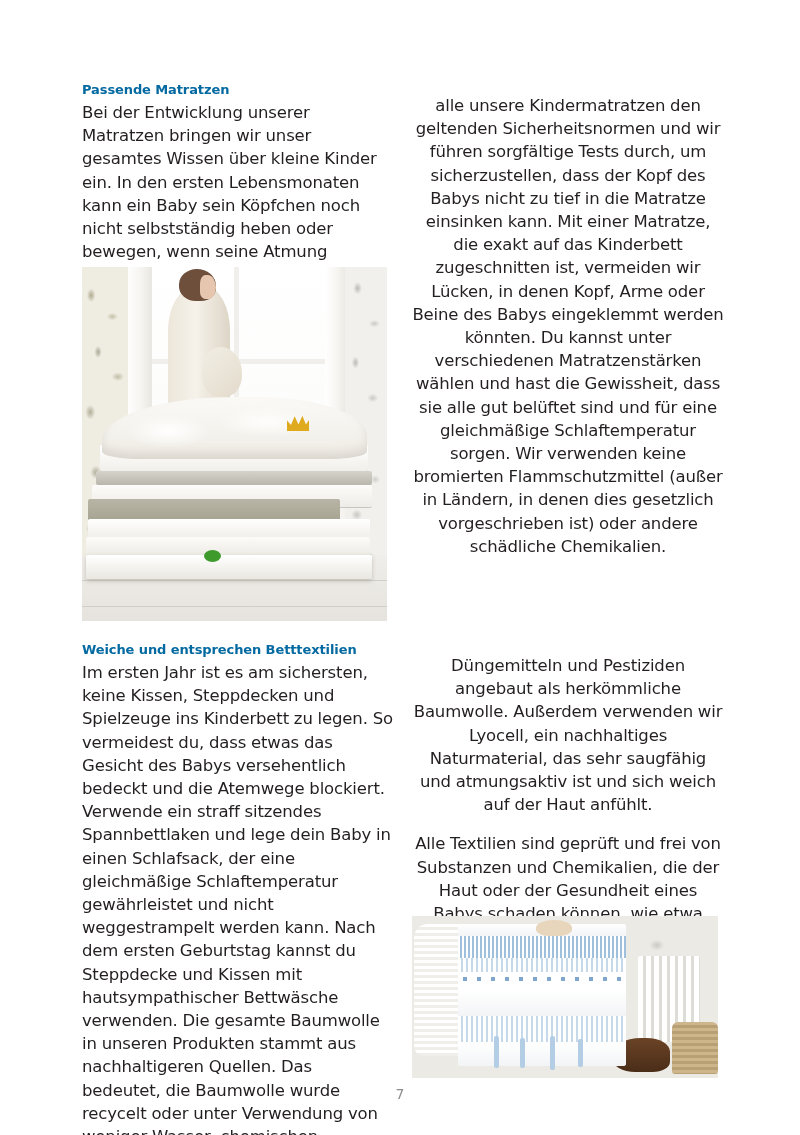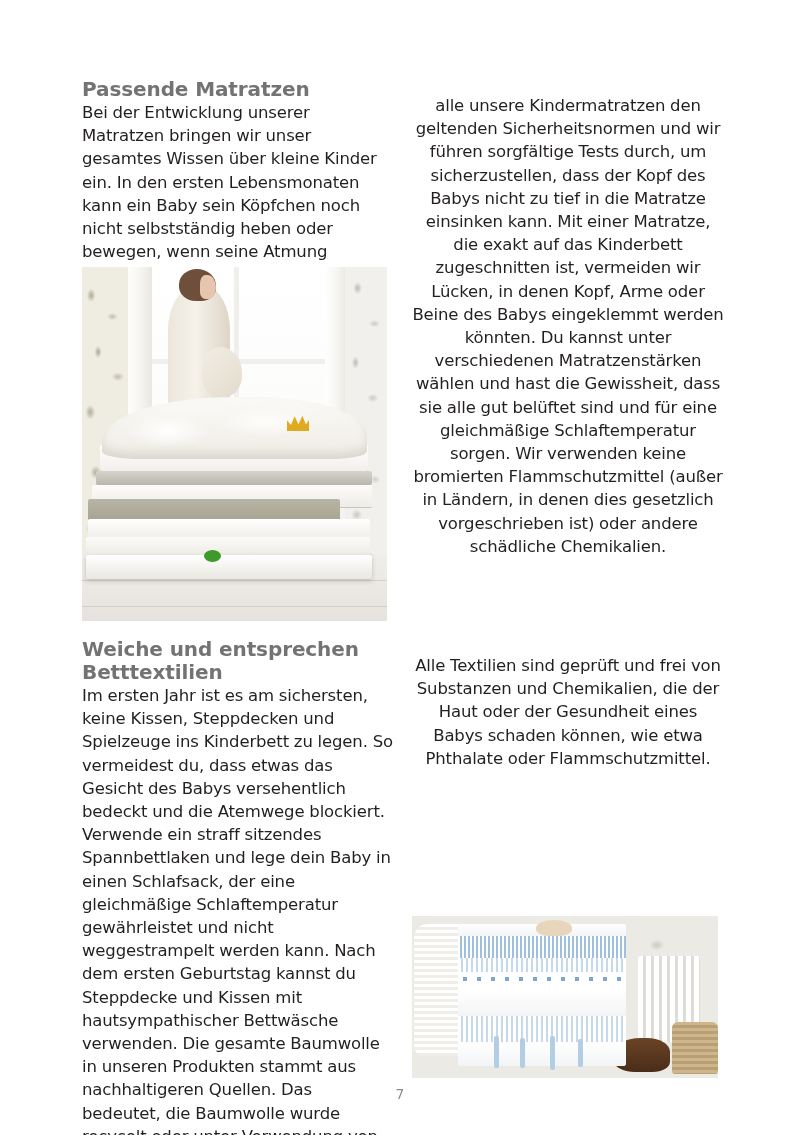--- a/index.html
+++ b/index.html
@@ -24,26 +24,26 @@
 
   
   .col {
     position: absolute;
     width: 312px;
   }
   .col-left  { left: 82px; }
   .col-right { left: 412px; text-align: center; }
 
   h2.section-heading {
-    font-size: 20px;
+    font-size: 13px;
     line-height: 23px;
     font-weight: bold;
     margin: 0 0 0 0;
     letter-spacing: -0.1px;
-    color: #737373;
+    color: #0369a1;
   }
 
   p.body-text {
     font-size: 16.5px;
     line-height: 23.2px;
     margin: 0;
     letter-spacing: -0.15px;
     color: #231f20;
     word-spacing: -0.2px;
   }
@@ -335,20 +335,21 @@
     <div class="p1-crown"></div>
     <div class="p1-greenball"></div>
   </figure>
 
   <div class="col col-left" style="top:638px;">
     <h2 class="section-heading">Weiche und entsprechen Betttextilien</h2>
     <p class="body-text">Im ersten Jahr ist es am sichersten, keine Kissen, Steppdecken und Spielzeuge ins Kinderbett zu legen. So vermeidest du, dass etwas das Gesicht des Babys versehentlich bedeckt und die Atemwege blockiert. Verwende ein straff sitzendes Spannbettlaken und lege dein Baby in einen Schlafsack, der eine gleichmäßige Schlaftemperatur gewährleistet und nicht weggestrampelt werden kann. Nach dem ersten Geburtstag kannst du Steppdecke und Kissen mit hautsympathischer Bettwäsche verwenden. Die gesamte Baumwolle in unseren Produkten stammt aus nachhaltigeren Quellen. Das bedeutet, die Baumwolle wurde recycelt oder unter Verwendung von weniger Wasser, chemischen</p>
   </div>
 
   <div class="col col-right" style="top:654px;">
+    <p class="body-text">Düngemitteln und Pestiziden angebaut als herkömmliche Baumwolle. Außerdem verwenden wir Lyocell, ein nachhaltiges Naturmaterial, das sehr saugfähig und atmungsaktiv ist und sich weich auf der Haut anfühlt.</p>
     <p class="body-text">Alle Textilien sind geprüft und frei von Substanzen und Chemikalien, die der Haut oder der Gesundheit eines Babys schaden können, wie etwa Phthalate oder Flammschutzmittel.</p>
   </div>
 
   <figure class="photo" id="photo-textiles" style="margin:0;" aria-label="Gestapelte blau-weiße Betttextilien vor Blumentapete neben einem Heizkörper und Korb">
     <div class="p2-bg"></div>
     <div class="p2-radiator"></div>
     <div class="p2-basket"></div>
     <div class="p2-dog"></div>
     <div class="p2-knit"></div>
 

